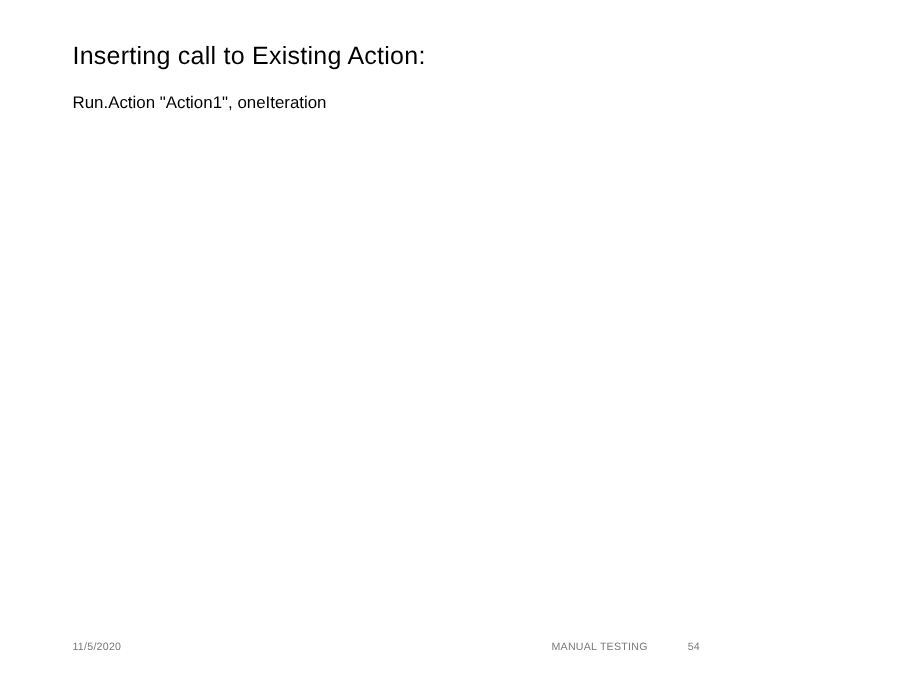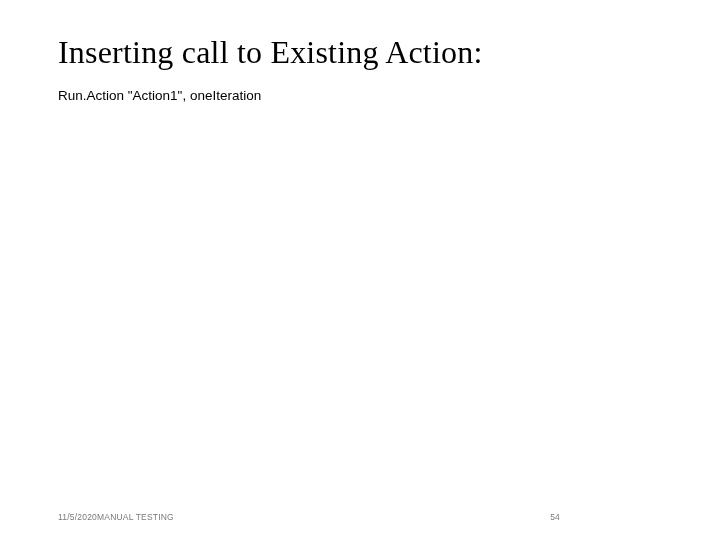--- a/index.html
+++ b/index.html
@@ -14,22 +14,22 @@
     overflow: hidden;
   }
   .slide {
     box-sizing: border-box;
     width: 720px;
     height: 540px;
     padding: 34px 58px 0 58px;
     position: relative;
   }
   .title {
-    font-family: Liberation Serif, serif;
-    font-size: 32px;
+    font-family: Liberation Sans, sans-serif;
+    font-size: 20px;
     font-weight: 400;
     margin: 0 0 16px 0;
     line-height: 1.15;
     letter-spacing: 0.2px;
   }
   .body {
     font-family: Arial, Helvetica, sans-serif;
     font-size: 13.5px;
     line-height: 1.35;
   }
@@ -51,25 +51,26 @@
     left: 0;
     bottom: 18px;
     width: 618px;
     box-sizing: border-box;
     padding: 0 58px;
     display: flex;
     align-items: baseline;
     font-size: 8.5px;
     color: #7a7a7a;
     letter-spacing: 0.2px;
+    gap: 32px;
   }
   .footer-date { flex: 0 0 auto; }
   .footer-center {
     flex: 1 1 auto;
-    text-align: left;
+    text-align: right;
   }
   .footer-page {
     flex: 0 0 auto;
     text-align: center;
   }
 </style>
 </head>
 <body>
 
 <div class="slide">

